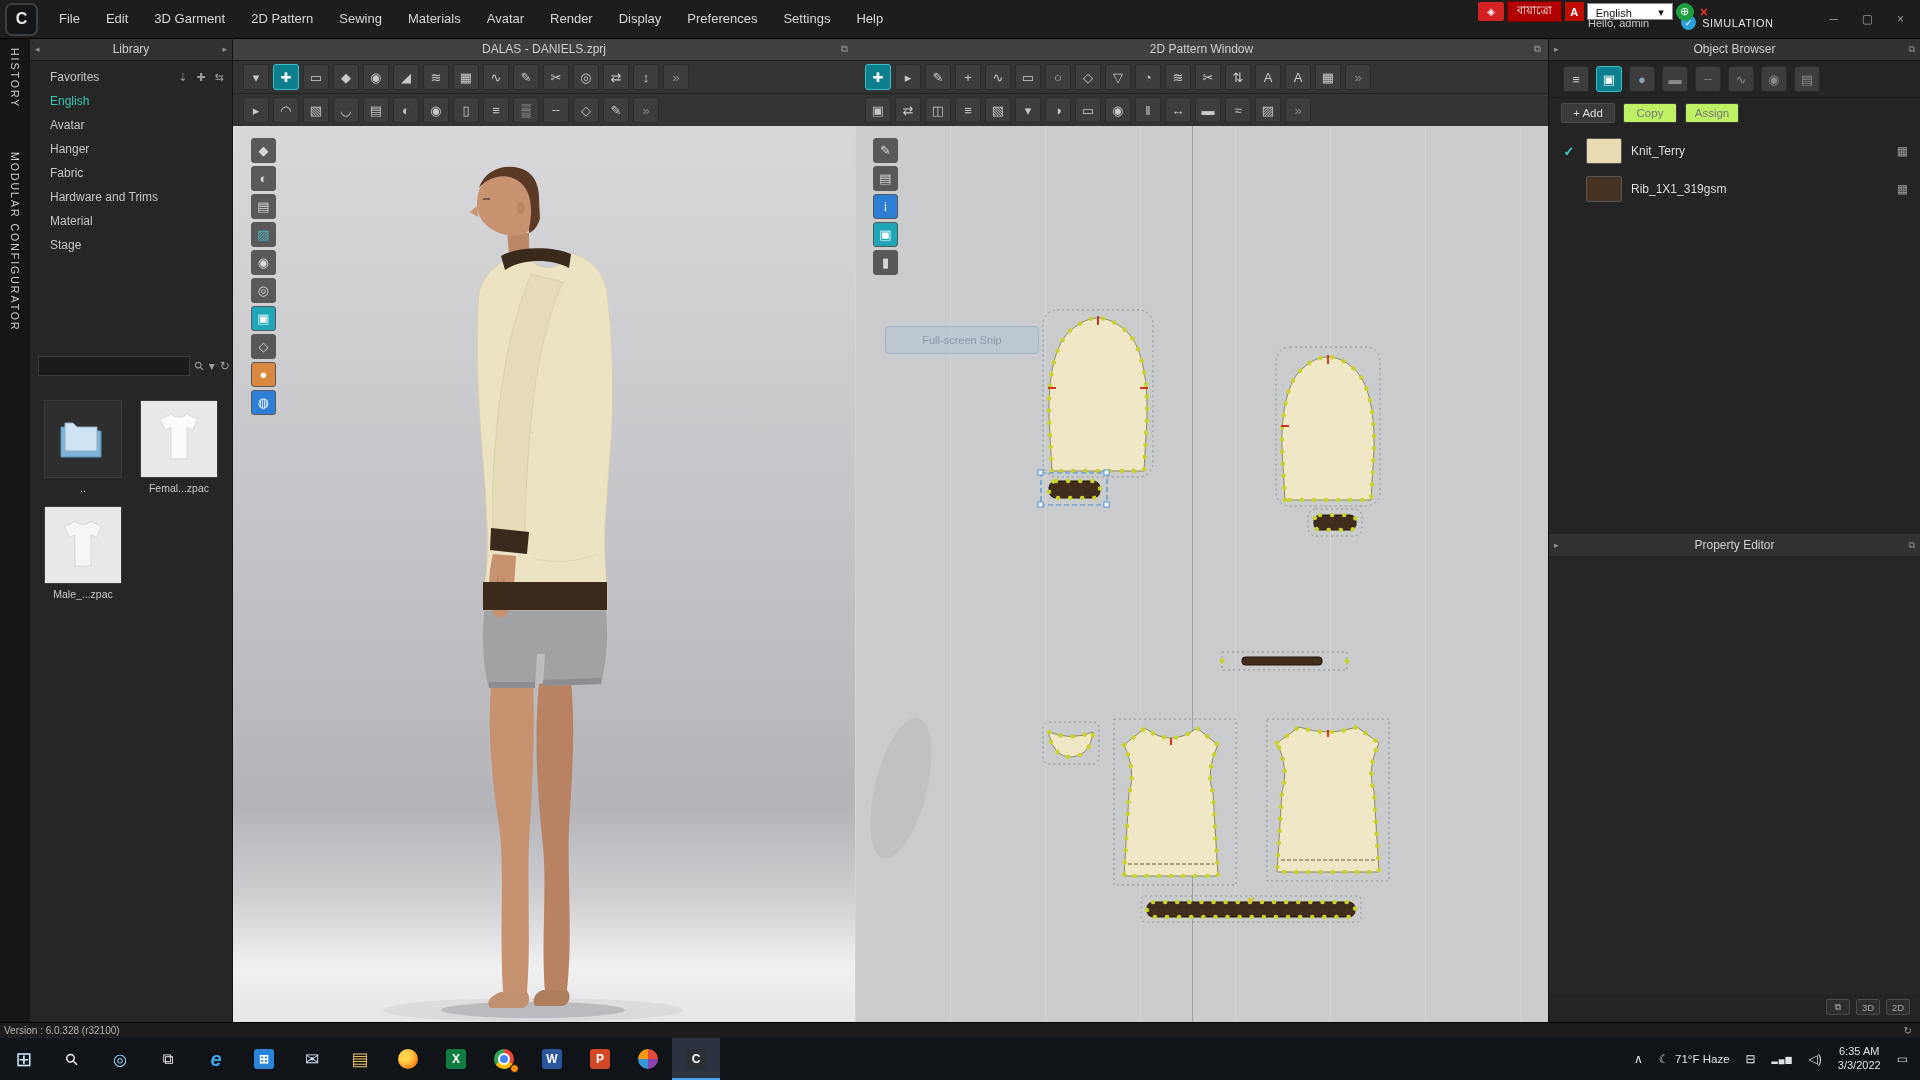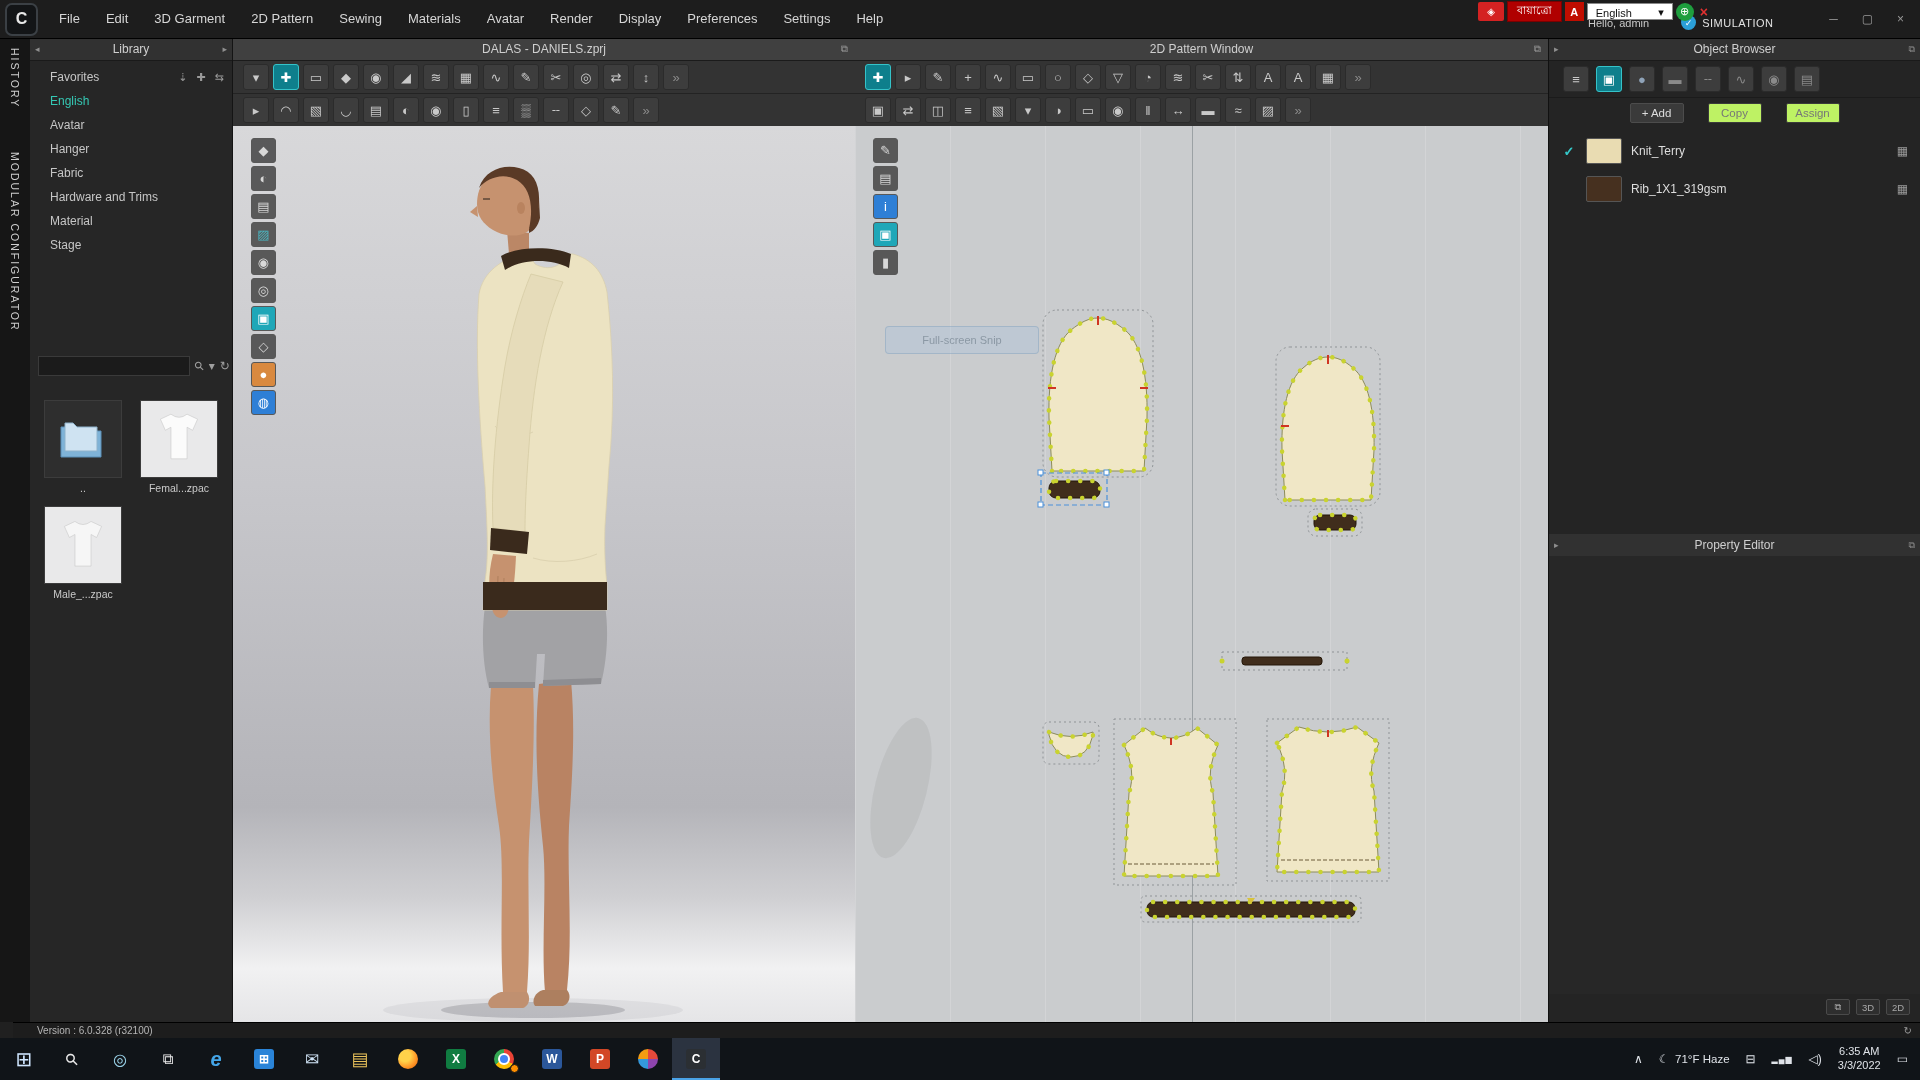--- a/index.html
+++ b/index.html
@@ -60,35 +60,35 @@
   .dots{fill:none;stroke:#c9d32f;stroke-width:4.5;stroke-dasharray:0.1 12;stroke-linecap:round;}
   .sel{fill:none;stroke:#4a90d9;stroke-width:1.2;stroke-dasharray:5 3;}
   .dashout{fill:none;stroke:#8f9396;stroke-width:1;stroke-dasharray:2 3;}
   .redtick{stroke:#d03522;stroke-width:2;}
   .handle{fill:#fff;stroke:#4a90d9;stroke-width:1;}
   .hemline{stroke:#6b5b39;stroke-width:1;stroke-dasharray:4 2;}
 
   
   #rightpanel{position:absolute;left:1548px;top:38px;width:372px;bottom:58px;background:#242424;border-left:1px solid #111;box-sizing:border-box;}
   .ob-tabs{height:36px;display:flex;align-items:center;gap:7px;padding:0 14px;border-bottom:1px solid #1b1b1b;}
-  #ob-actions{height:30px;display:flex;justify-content:center;gap:24px;align-items:center;padding:0 12px;}
+  #ob-actions{height:30px;display:flex;justify-content:flex-start;gap:8px;align-items:center;padding:0 12px;}
   .btn{min-width:54px;height:20px;background:#3a3a3a;border:1px solid #4c4c4c;color:#ddd;font-size:11.5px;display:flex;align-items:center;justify-content:center;border-radius:2px;box-sizing:border-box;padding:0 6px;}
   .btn.disabled{color:#777;background:#bef264;border-color:#3a3a3a;}
   #ob-items{padding-top:4px;}
   .ob-item{height:38px;display:flex;align-items:center;gap:9px;padding:0 12px;font-size:12px;color:#ddd;}
   .check{width:16px;color:#35c8c9;font-weight:bold;font-size:13px;text-align:center;}
   .swatch{width:34px;height:24px;border:1px solid #555;border-radius:2px;flex:none;}
   .ob-item .edit{margin-left:auto;color:#9a9a9a;font-size:12px;}
   .pe-header{position:absolute;top:496px;left:0;right:0;}
   .pe-body{position:absolute;top:518px;left:0;right:0;bottom:28px;background:#272727;}
   .view-toggles{position:absolute;right:10px;bottom:7px;display:flex;gap:6px;}
   .vt{min-width:24px;height:16px;border:1px solid #4a4a4a;background:#2e2e2e;color:#a8a8a8;font-size:9.5px;display:flex;align-items:center;justify-content:center;border-radius:2px;padding:0 3px;box-sizing:border-box;}
 
   
-  #statusbar{position:absolute;left:13px;right:0;bottom:42px;height:16px;background:#1d1d1d;border-top:1px solid #000;color:#b5b5b5;font-size:10px;line-height:16px;padding-left:24px;box-sizing:border-box;z-index:6;}
+  #statusbar{position:absolute;left:0;right:0;bottom:42px;height:16px;background:#1d1d1d;border-top:1px solid #000;color:#b5b5b5;font-size:10px;line-height:16px;padding-left:4px;box-sizing:border-box;z-index:6;}
   #statusbar .sr{position:absolute;right:8px;top:0;color:#9a9a9a;}
 
   
   #taskbar{position:absolute;left:0;right:0;bottom:0;height:42px;background:#101418;display:flex;align-items:stretch;z-index:30;}
   #tb-apps{display:flex;align-items:stretch;}
   .tb-app{width:48px;display:flex;align-items:center;justify-content:center;position:relative;font-size:17px;}
   .tb-app.active{background:#2b3340;box-shadow:inset 0 -2px 0 #4aa3e8;}
   .tile{width:20px;height:20px;border-radius:3px;display:flex;align-items:center;justify-content:center;font-size:12px;font-weight:bold;}
   .circ{width:20px;height:20px;border-radius:50%;position:relative;display:block;}
   .ctr{position:absolute;inset:4px;border-radius:50%;border:2px solid #fff;box-sizing:border-box;}

